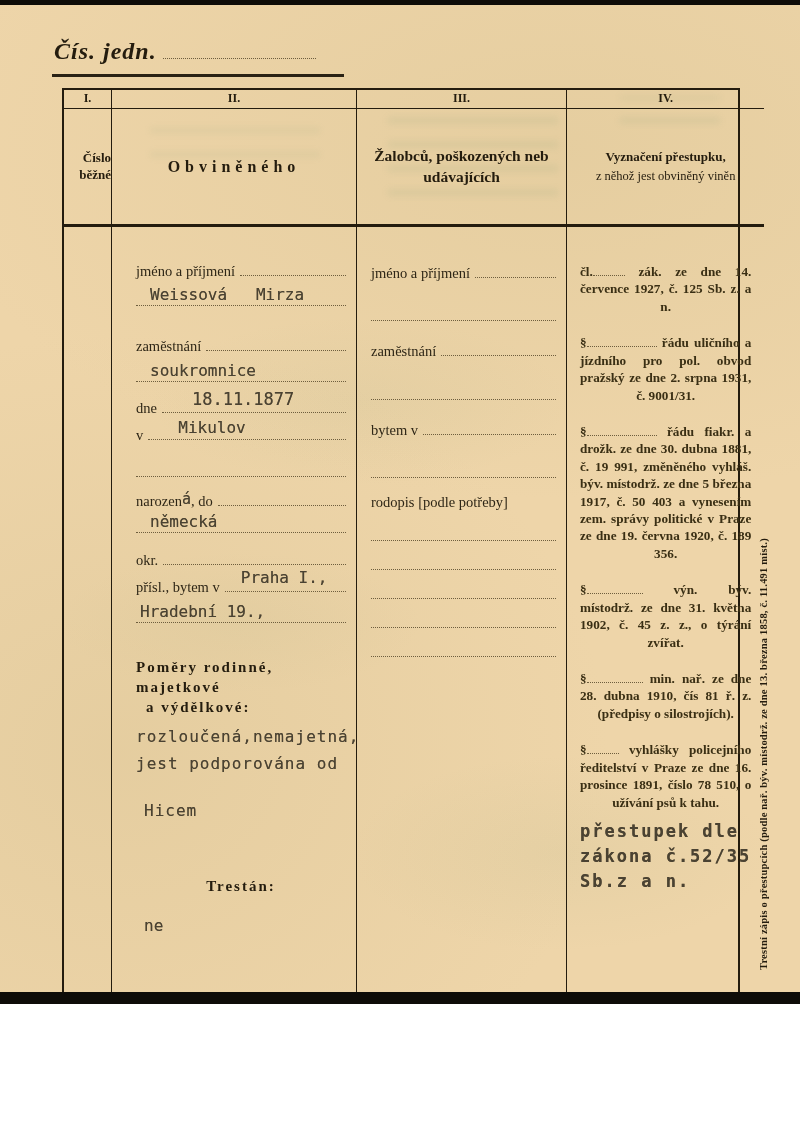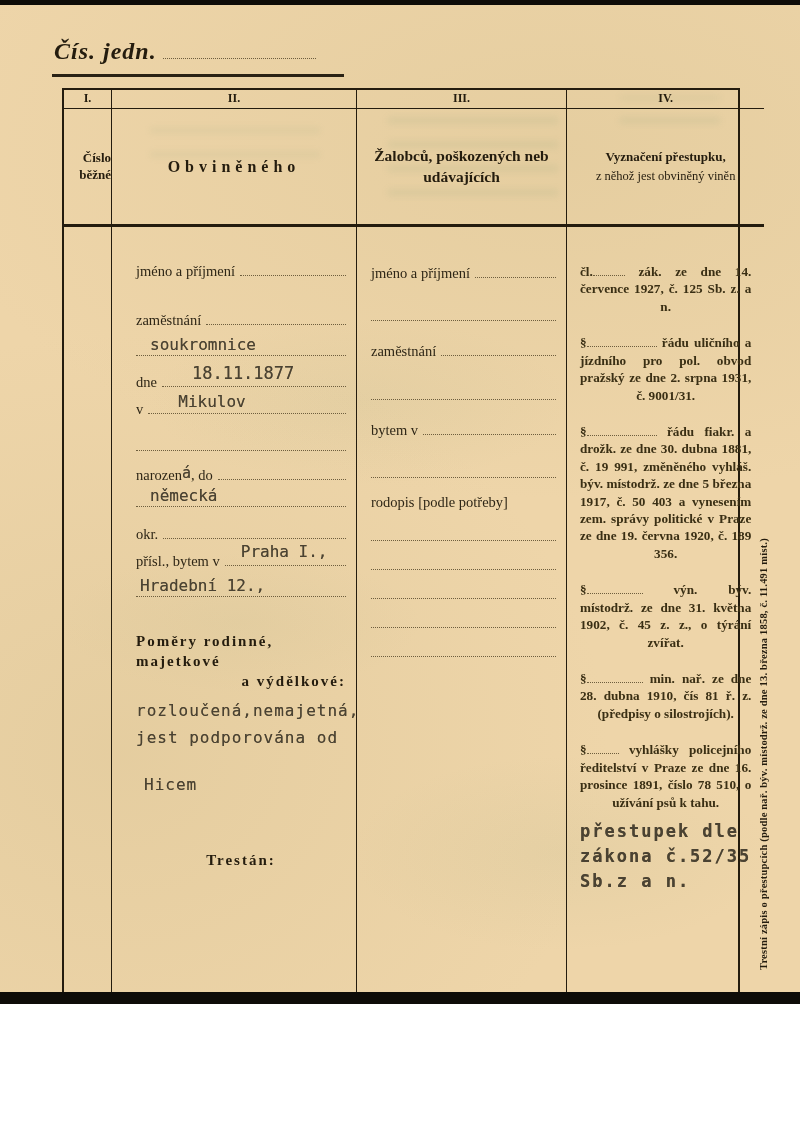--- a/index.html
+++ b/index.html
@@ -76,21 +76,21 @@
   .vtext{position:absolute;left:769px;bottom:34px;transform-origin:0 100%;
     transform:rotate(-90deg);white-space:nowrap;font-size:10.5px;font-weight:bold;
     color:#241c0e;letter-spacing:.2px;}
 
   
   .m5{margin-top:5px;}  .m6{margin-top:6px;}  .m8{margin-top:8px;}
   .m14{margin-top:14px;}.m16{margin-top:16px;}.m17{margin-top:17px;}
   .m18{margin-top:18px;}.m20{margin-top:20px;}.m24{margin-top:24px;}
   .m25{margin-top:25px;}.m30{margin-top:30px;}.m34{margin-top:34px;}
   .m52{margin-top:52px;text-align:center;}
-  .pl8{padding-left:8px;margin-top:20px;} .pl10{padding-left:10px;text-align:right;}
+  .pl8{padding-left:8px;margin-top:20px;} .pl10{padding-left:10px;}
 </style>
 </head>
 <body>
 
 <div class="page">
   <div class="edge-top"></div>
   <div class="ghost g1"></div>
   <div class="ghost g2"></div>
   <div class="ghost g3"></div>
 
@@ -121,20 +121,23 @@
       <div class="h-col4-sub">z něhož jest obviněný viněn</div>
     </div>
 
     <div class="cell body-cell"></div>
 
     <div class="cell body-cell col2-body">
       <div class="fld">
         <span class="lbl">jméno a příjmení</span>
         <span class="tail"></span>
       </div>
+      <div class="typed-line m5">
+        <span class="typed">Weissová   Mirza</span>
+      </div>
 
       <div class="fld m30">
         <span class="lbl">zaměstnání</span>
         <span class="tail"></span>
       </div>
       <div class="typed-line m6">
         <span class="typed">soukromnice</span>
       </div>
 
       <div class="fld m16">
@@ -168,32 +171,33 @@
         <span class="tail"></span>
       </div>
 
       <div class="fld m8">
         <span class="lbl">přísl., bytem v</span>
         <span class="tail">
           <span class="typed on-tail" style="bottom:4px;left:16px;">Praha I.,</span>
         </span>
       </div>
       <div class="typed-line m6" style="padding-left:4px;">
-        <span class="typed">Hradební 12.,</span>
+        <span class="typed">Hradební 19.,</span>
       </div>
 
       <div class="bold-head m34">Poměry rodinné, majetkové</div>
       <div class="bold-head pl10">a výdělkové:</div>
       <div class="typed-block m6">
         <div class="typed">rozloučená,nemajetná,</div>
         <div class="typed">jest podporována od</div>
         <div class="typed pl8">Hicem</div>
       </div>
 
       <div class="bold-head m52">Trestán:</div>
+      <div class="typed pl8" style="font-size:16px;">ne</div>
     </div>
 
     <div class="cell body-cell col3-body">
       <div class="fld">
         <span class="lbl">jméno a příjmení</span>
         <span class="tail"></span>
       </div>
       <div class="dot-line m24"></div>
 
       <div class="fld m20">

